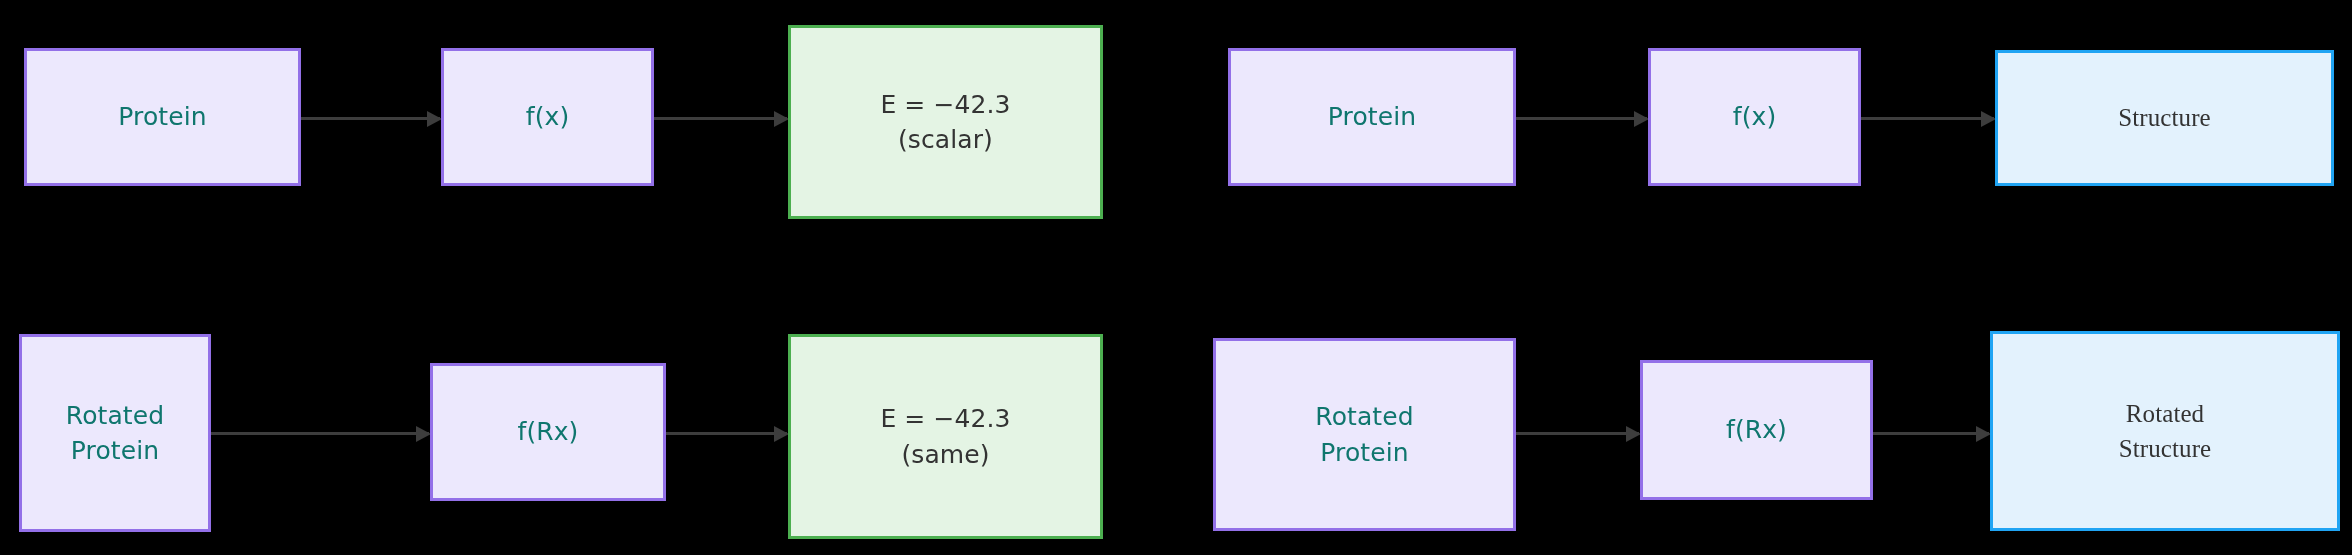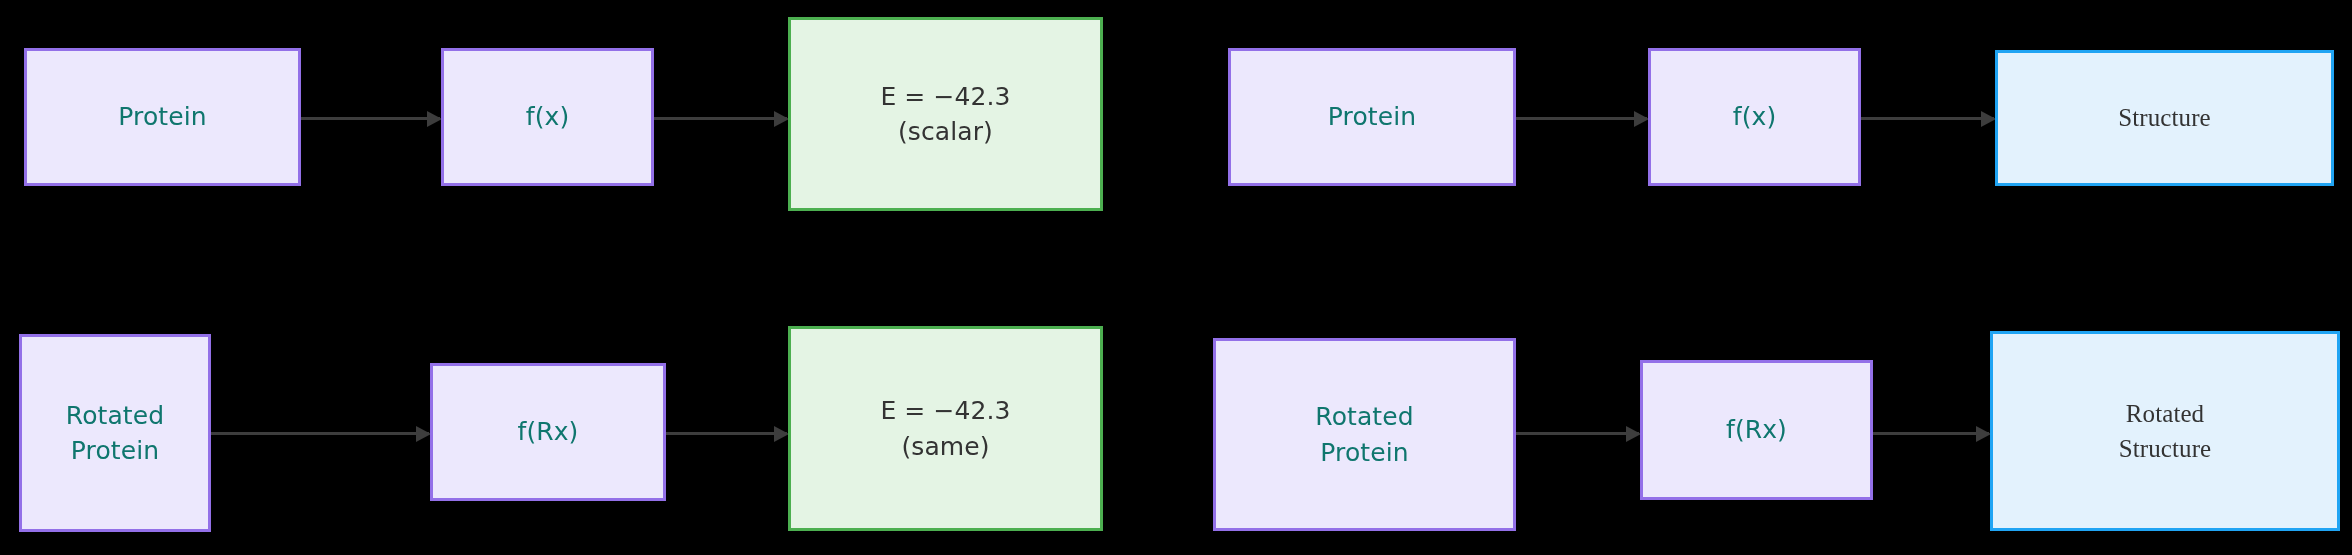--- a/index.html
+++ b/index.html
@@ -33,20 +33,21 @@
   .n-purple {
     background: #ECE8FD;
     border: 3px solid #9370E8;
     color: #0f766e;
   }
   
   .n-green {
     background: #E4F4E4;
     border: 3px solid #4CAF50;
     color: #333333;
+    margin-top: 8px;
   }
   
   .n-blue {
     background: #E3F2FD;
     border: 3px solid #20A4F3;
     color: #333333;
     font-family: Liberation Serif, serif;
   }
 
   .edge {

